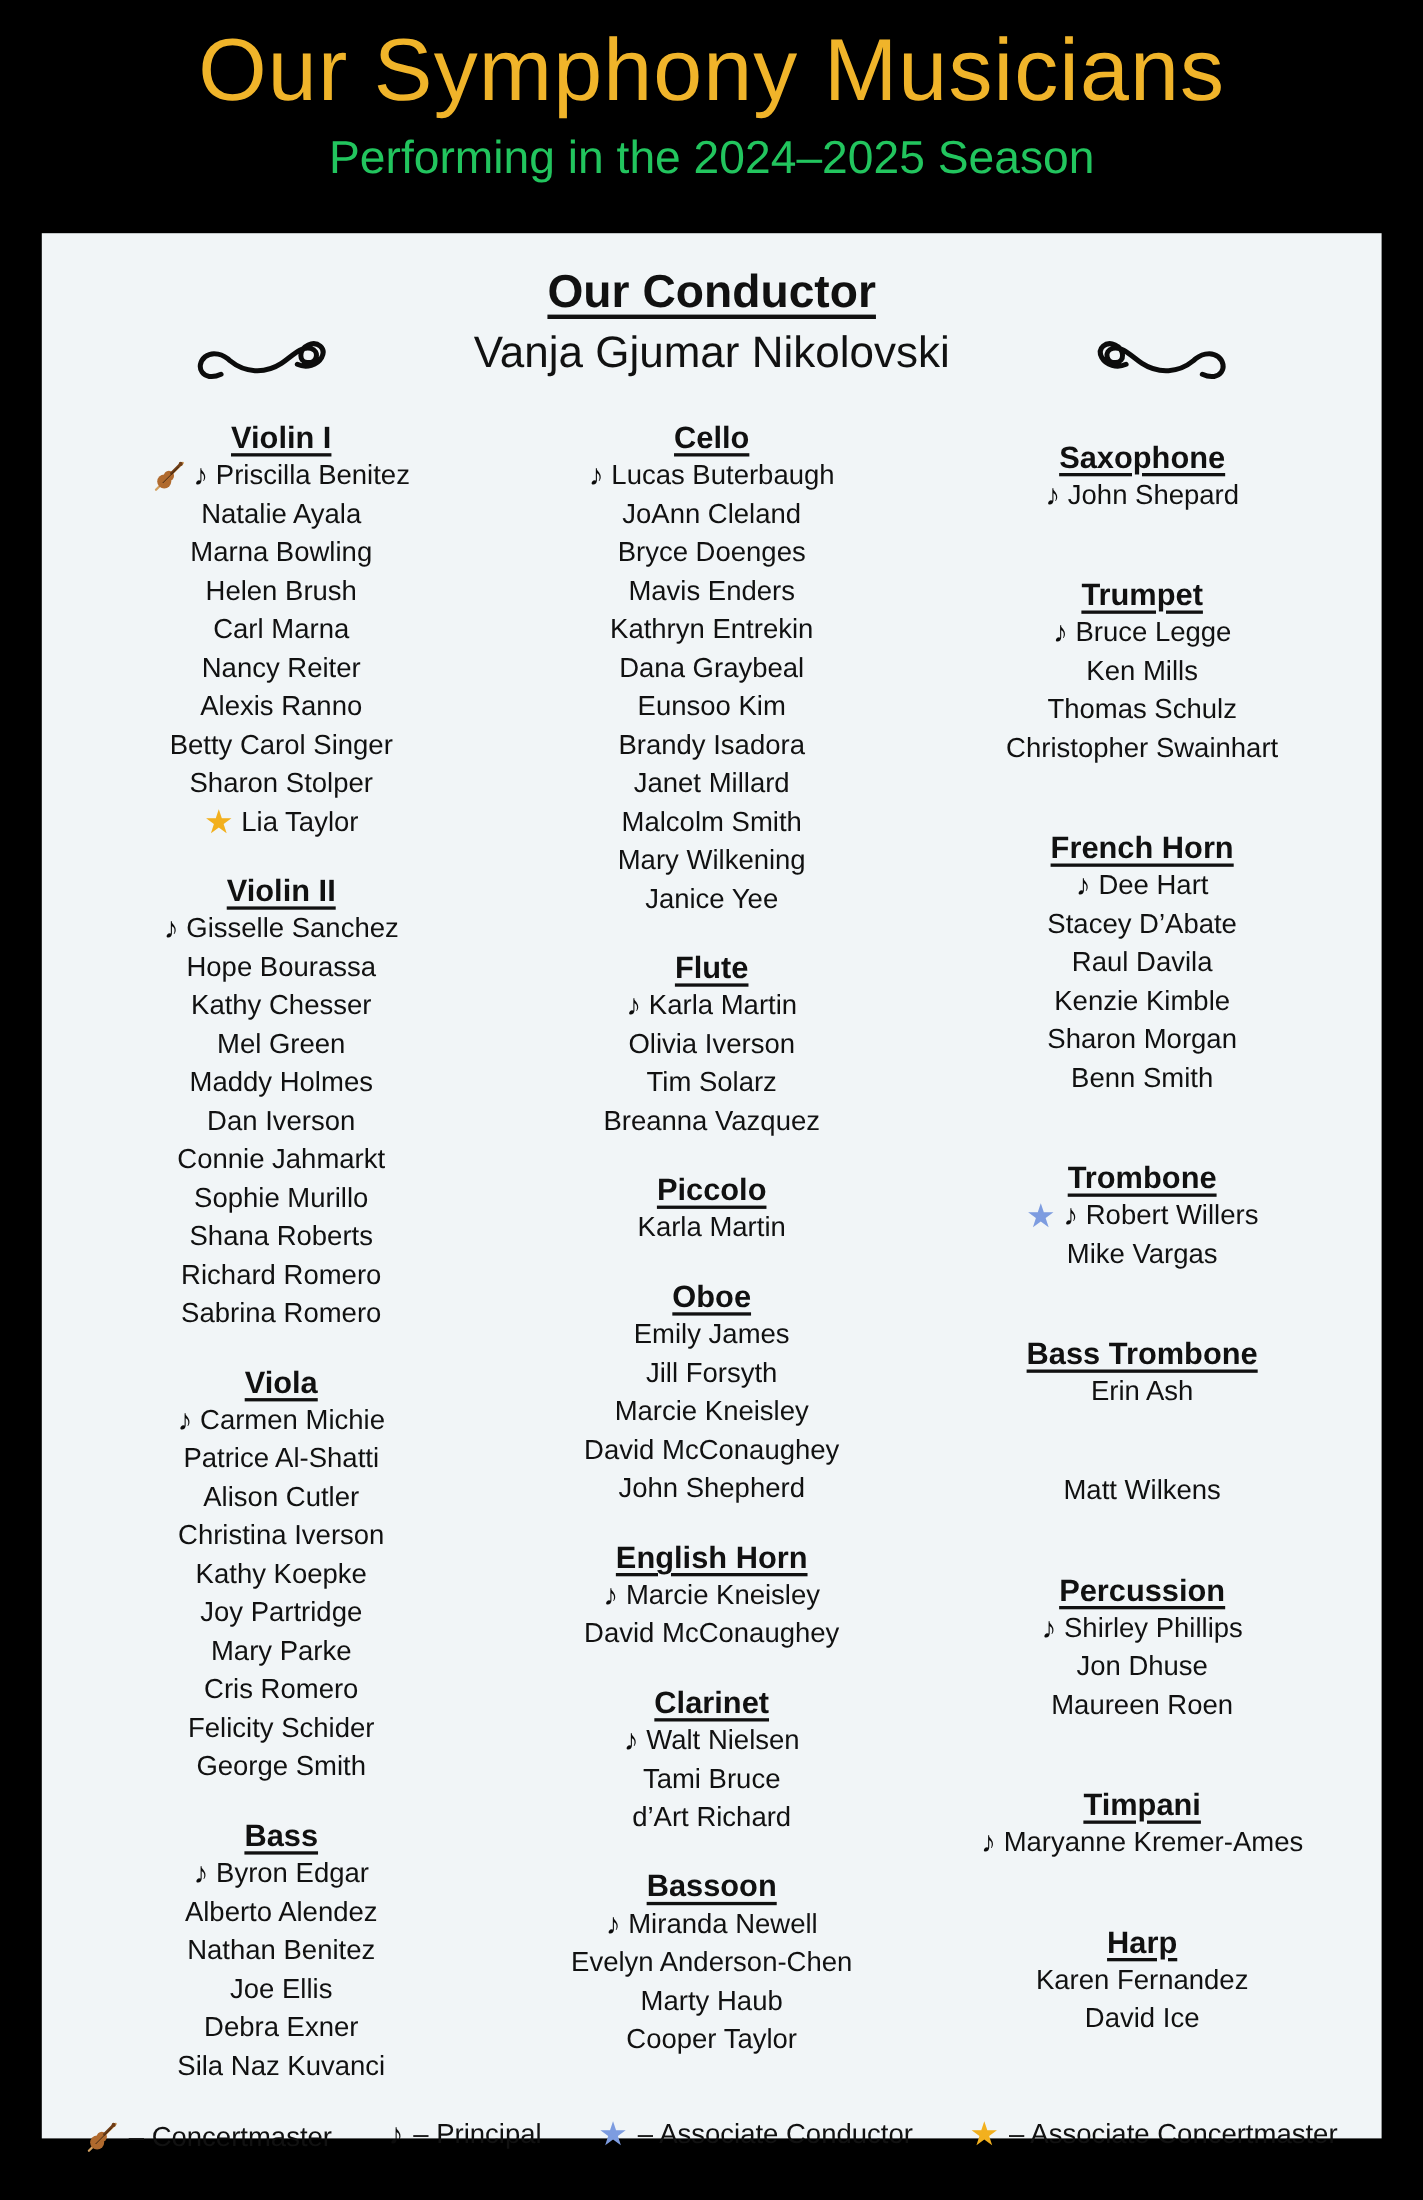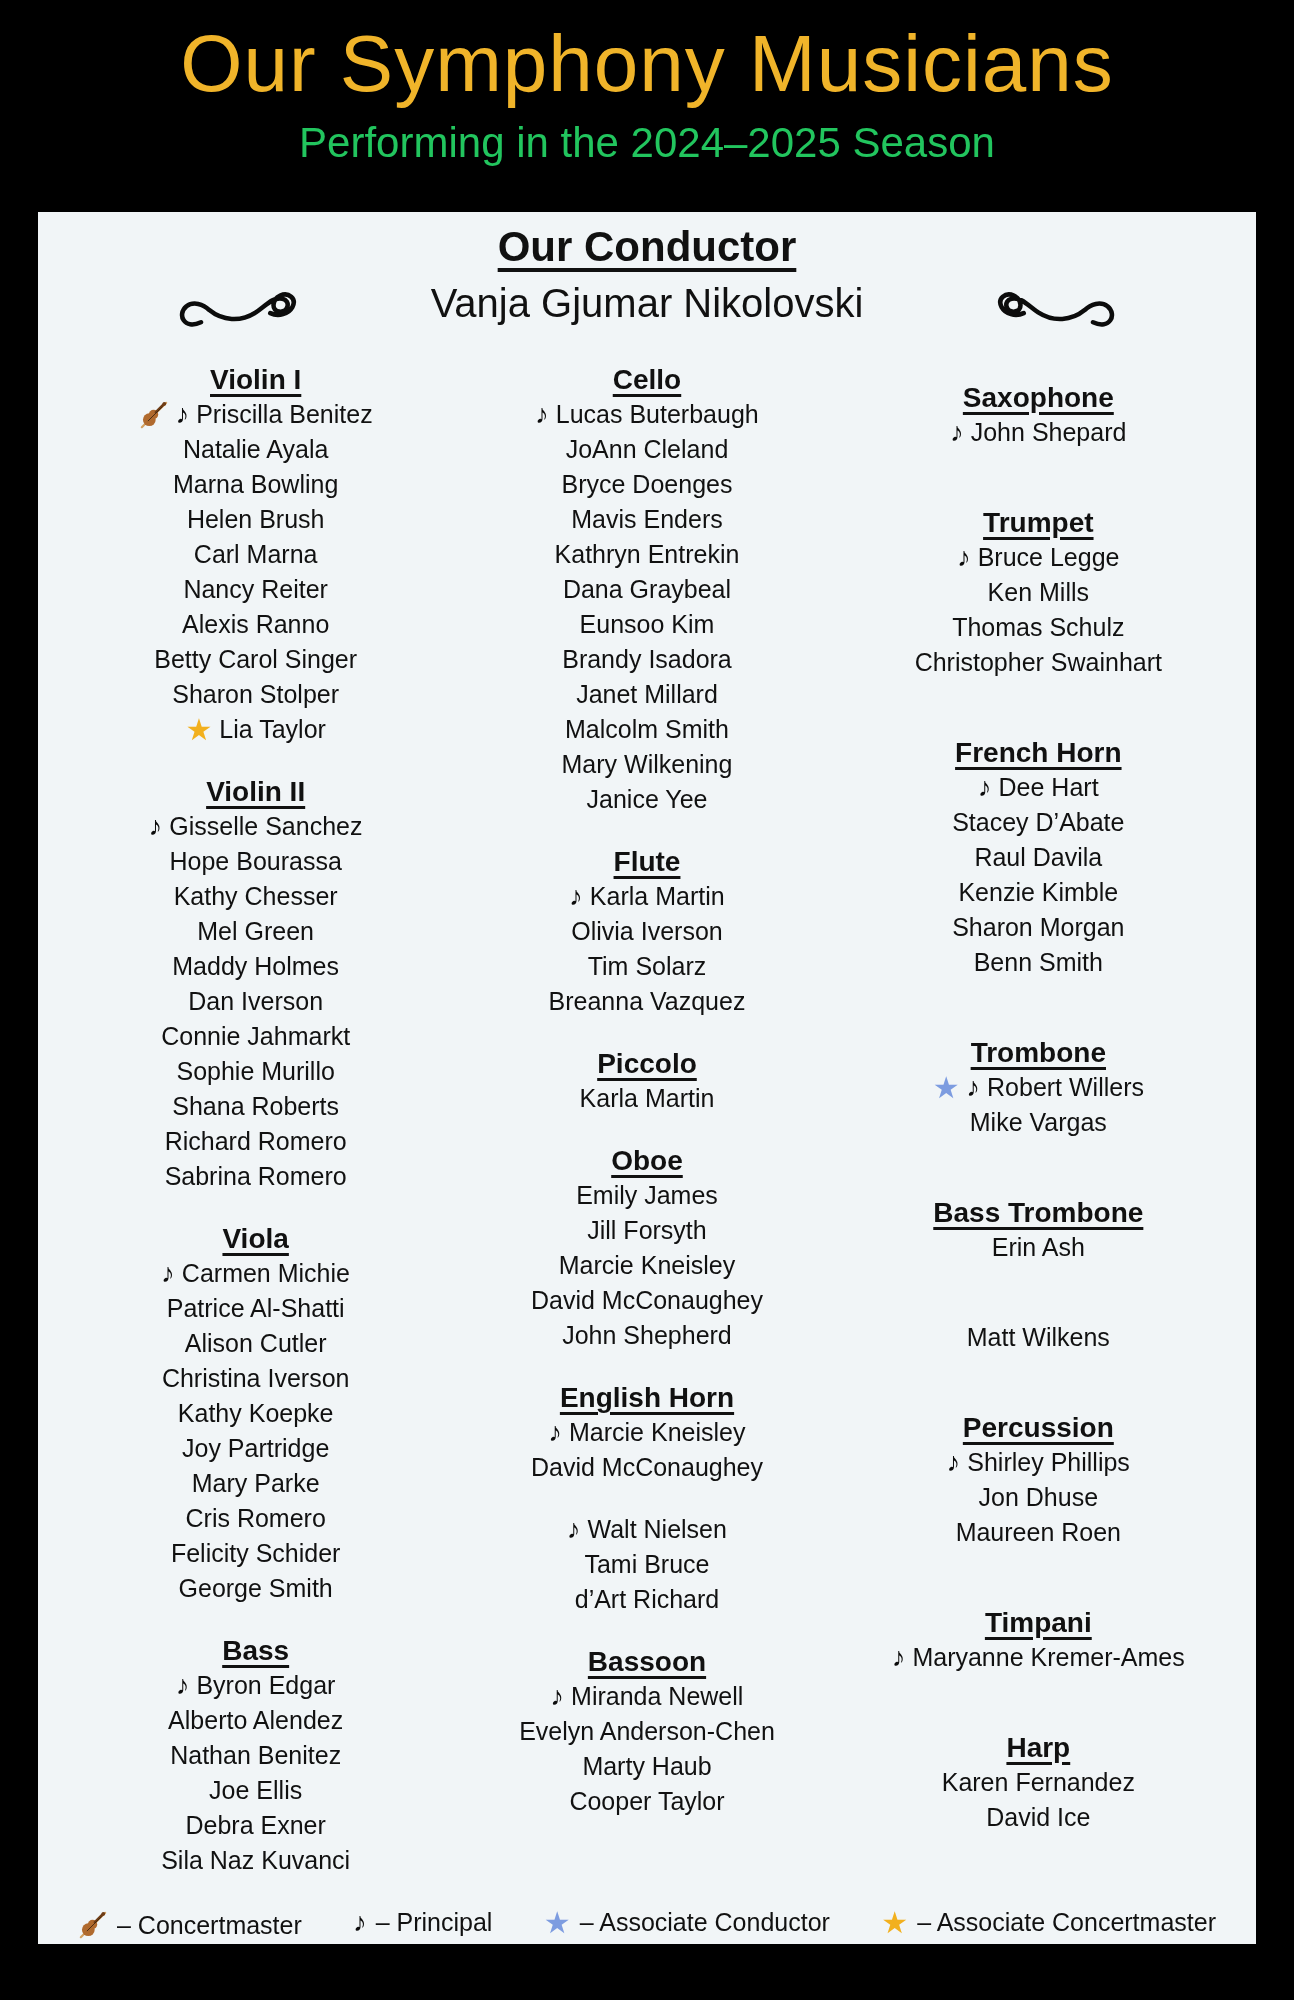--- a/index.html
+++ b/index.html
@@ -4,21 +4,21 @@
 <style>
   html,body{margin:0;padding:0;background:#000;}
   .page{position:relative;width:1294px;height:2000px;background:#000;overflow:hidden;
         font-family:"Liberation Sans",sans-serif;color:#111;}
   
   .poster-header{text-align:center;padding-top:22px;}
   .poster-title{margin:0;font-size:80px;line-height:1.05;font-weight:400;color:#F0B42A;letter-spacing:1px;}
   .poster-subtitle{margin:14px 0 0 0;font-size:42px;line-height:1.1;font-weight:400;color:#22c55e;}
   
   .card{position:absolute;top:212px;left:38px;width:1218px;height:1732px;box-sizing:border-box;
-        background:#F1F5F7;padding:12px 22px 16px;display:flex;flex-direction:column;}
+        background:#F1F5F7;padding:30px 22px 16px;display:flex;flex-direction:column;}
   .conductor{position:relative;text-align:center;}
   .conductor-heading{font-size:42px;font-weight:700;text-decoration:underline;
         text-decoration-thickness:4px;text-underline-offset:7px;line-height:46px;}
   .conductor-name{font-size:40px;font-weight:400;line-height:42px;margin-top:12px;}
   .flourish{position:absolute;top:52px;width:128px;height:56px;}
   .flourish.left{left:112px;}
   .flourish.right{right:112px;transform:scaleX(-1);}
   
   .columns{display:flex;margin-top:38px;align-items:flex-start;}
   .col{flex:1 1 0;text-align:center;}
@@ -290,20 +290,21 @@
             <div class="section-title">English Horn</div>
             <div class="musician-row">
               <span class="marker-note">♪</span>
               <span class="musician-name">Marcie Kneisley</span>
             </div>
             <div class="musician-row">
               <span class="musician-name">David McConaughey</span>
             </div>
           </section>
           <section class="section">
+            <div class="section-title">Clarinet</div>
             <div class="musician-row">
               <span class="marker-note">♪</span>
               <span class="musician-name">Walt Nielsen</span>
             </div>
             <div class="musician-row">
               <span class="musician-name">Tami Bruce</span>
             </div>
             <div class="musician-row">
               <span class="musician-name">d’Art Richard</span>
             </div>

